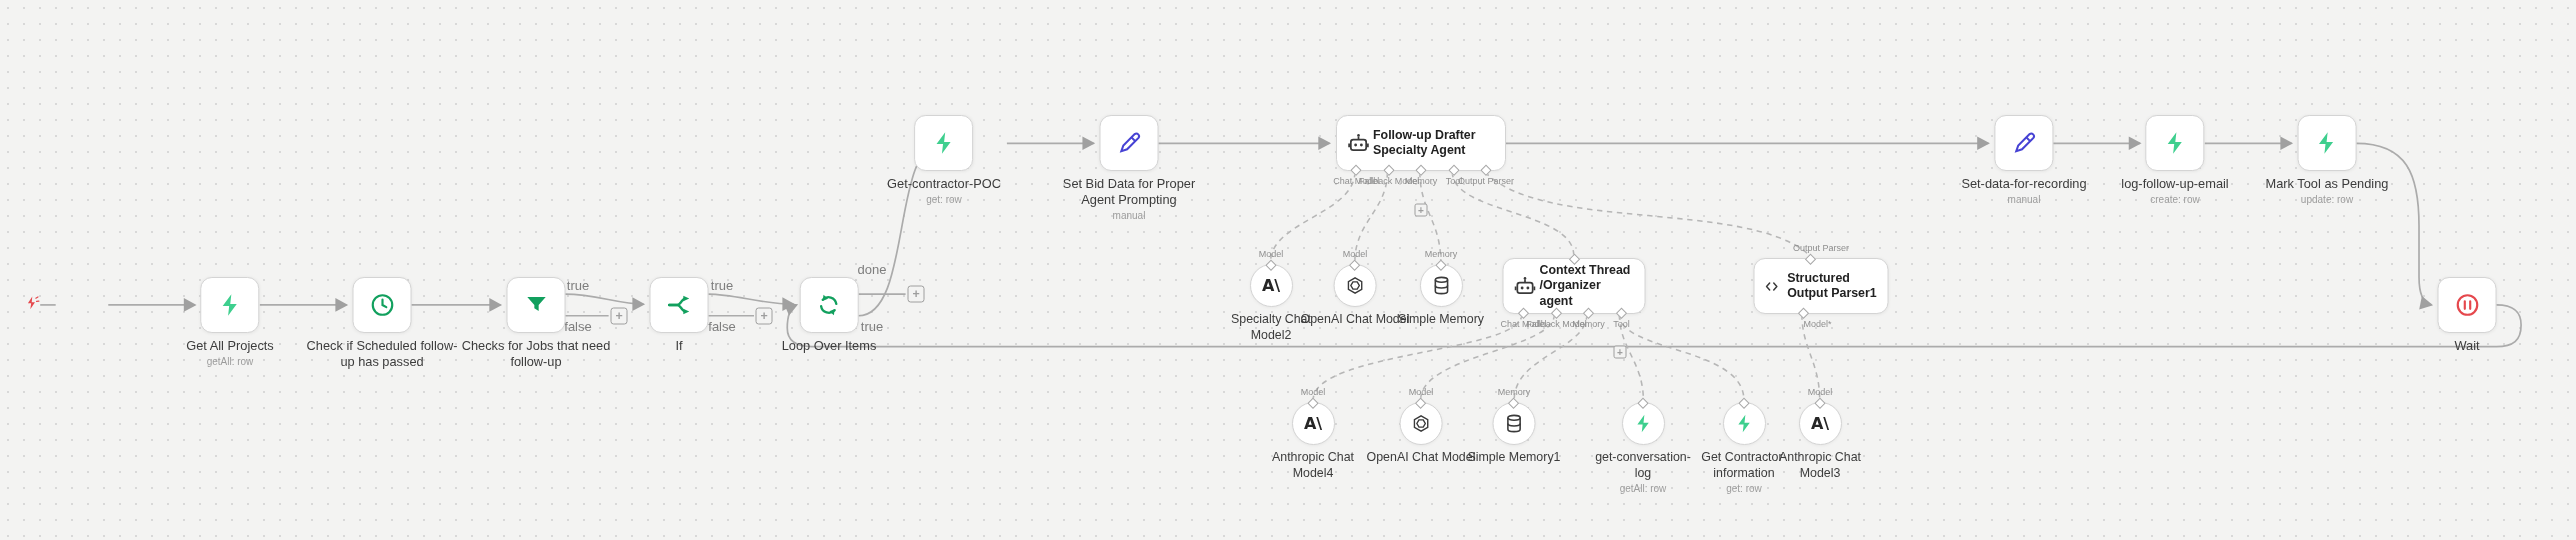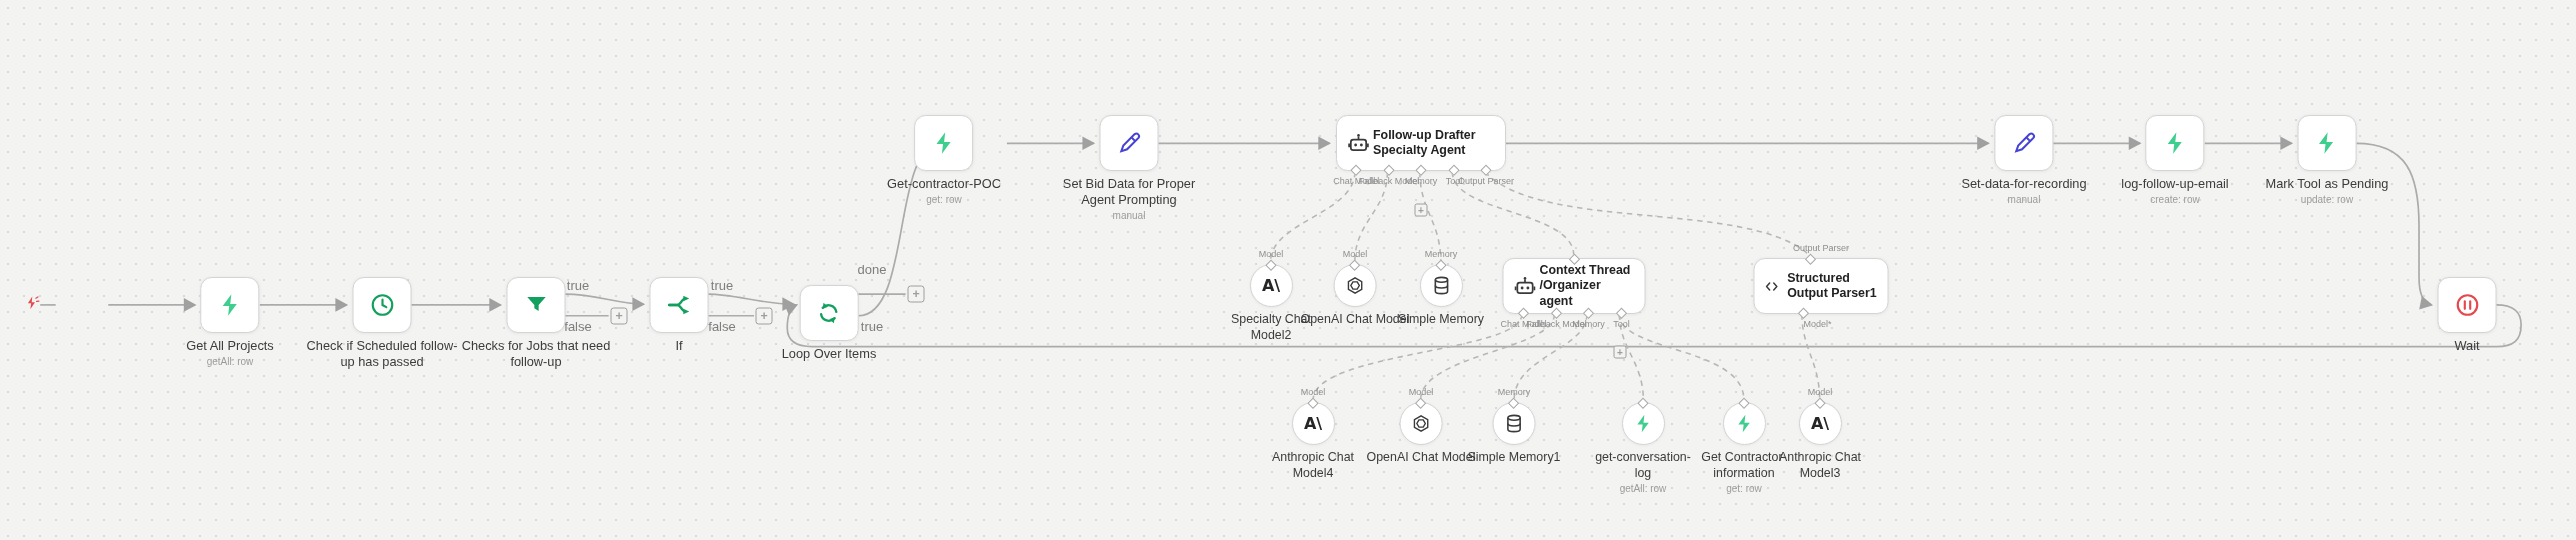--- a/index.html
+++ b/index.html
@@ -151,21 +151,21 @@
           <path d="M2.5 12h7c3 0 3.5-2.5 5-4l1.5-1.5"></path>
           <path d="M2.5 12h7c3 0 3.5 2.5 5 4l1.5 1.5"></path>
         </g>
         <path d="M15.5 3.5 21 6l-5.5 2.5V3.5z" fill="var(--flow-green,#12a05e)"></path>
         <path d="M15.5 15.5 21 18l-5.5 2.5v-5z" fill="var(--flow-green,#12a05e)"></path>
       </svg>
     </div>
     <div class="lbl"><span>If</span></div>
   </div>
 
-  <div class="node" style="left:829px;top:285px">
+  <div class="node" style="left:829px;top:277px">
     <div class="box std">
       <svg class="ic" viewBox="0 0 24 24">
         <g fill="none" stroke="var(--flow-green,#12a05e)" stroke-width="2.2" stroke-linecap="round">
           <path d="M19 11A7.2 7.2 0 0 0 6.5 7.2"></path>
           <path d="M5 13a7.2 7.2 0 0 0 12.5 3.8"></path>
         </g>
         <path d="M7.2 2.6 6.4 8.2l5-1.9-4.2-3.7z" fill="var(--flow-green,#12a05e)"></path>
         <path d="M16.8 21.4l.8-5.6-5 1.9 4.2 3.7z" fill="var(--flow-green,#12a05e)"></path>
       </svg>
     </div>

